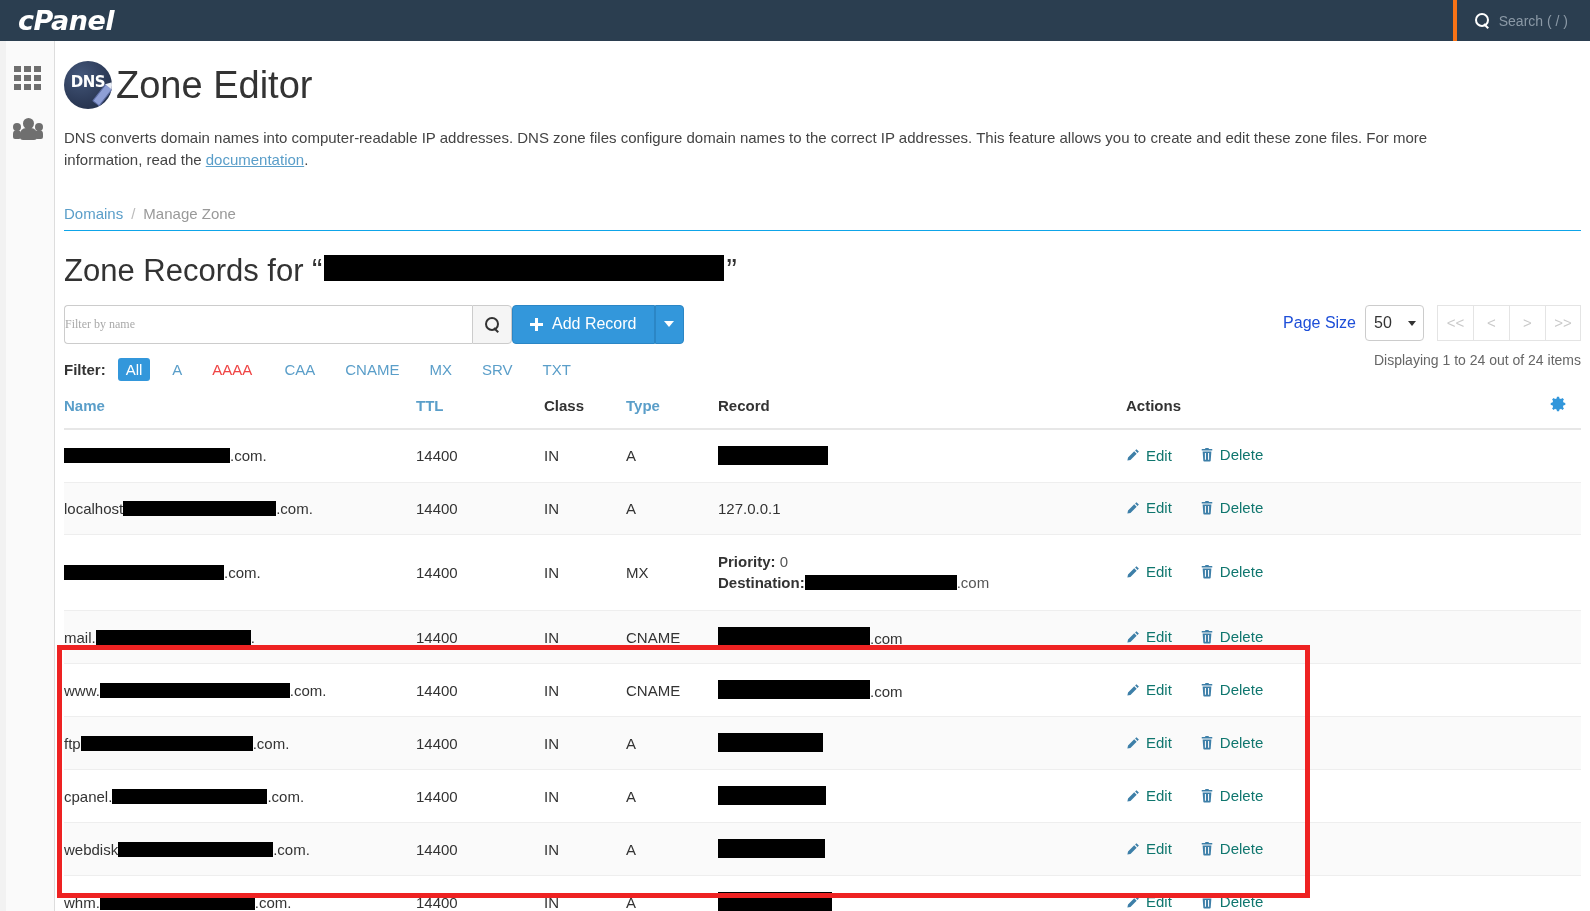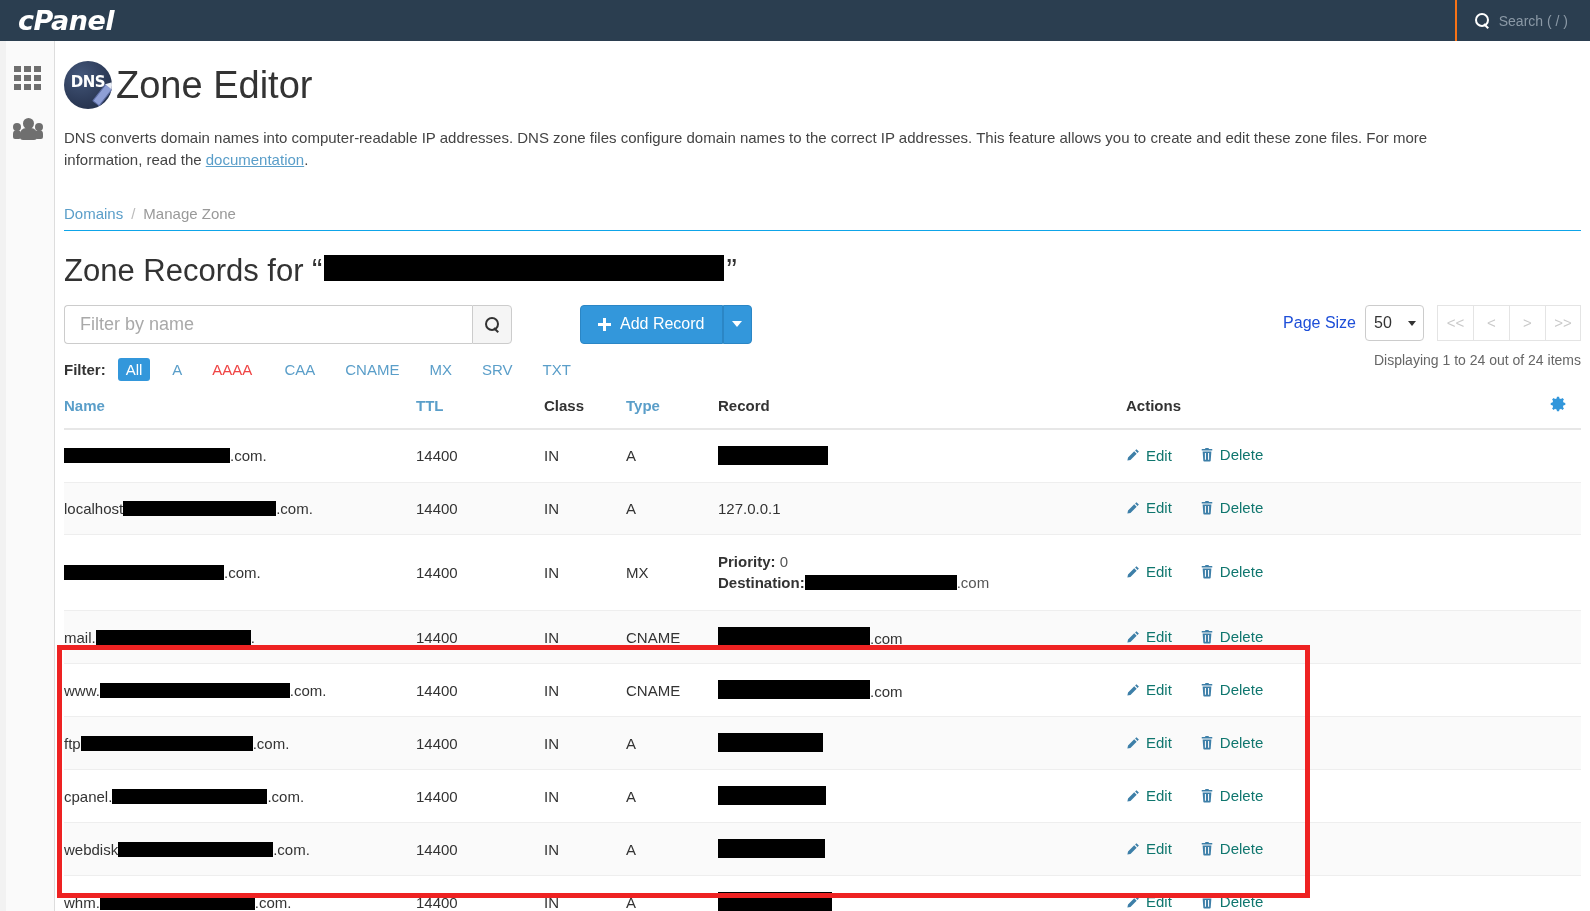--- a/index.html
+++ b/index.html
@@ -20,21 +20,21 @@
   #brand {
     margin-left: 18px;
     font-family: "DejaVu Sans", sans-serif;
     font-weight: bold; font-style: italic;
     font-size: 27px; color: #ffffff;
     letter-spacing: -0.5px;
   }
   #topbar-right {
     margin-left: auto; display: flex; align-items: center;
     height: 41px; padding: 0 22px 0 18px;
-    border-left: 2px solid #f97316;
+    border-left: 4px solid #f97316;
   }
   #search-glass {
     width: 15px; height: 15px; position: relative; margin-right: 9px;
   }
   #search-glass::before {
     content: ""; position: absolute; left: 0; top: 0;
     width: 10px; height: 10px; border: 2px solid #ffffff; border-radius: 50%;
   }
   #search-glass::after {
     content: ""; position: absolute; left: 9px; top: 10px;
@@ -129,43 +129,43 @@
   #toolbar {
     margin: 16px 9px 0 9px;
     display: flex; align-items: flex-start;
     position: relative; height: 40px;
   }
   #filter-group { display: flex; }
   #filter-input {
     width: 408px; height: 39px;
     border: 1px solid #cccccc; border-right: none;
     border-radius: 4px 0 0 4px;
-    padding: 0 15px; font-size: 18px; color: #555555;
-    font-family: Liberation Sans, sans-serif;
+    padding: 0 0; font-size: 12px; color: #555555;
+    font-family: Liberation Serif, serif;
     outline: none; background: #ffffff;
   }
   #filter-input::placeholder { color: #a9a9a9; }
   #filter-search-btn {
     width: 40px; height: 39px;
     border: 1px solid #cccccc; background: #f5f5f5;
     border-radius: 0 4px 4px 0;
     display: flex; align-items: center; justify-content: center;
     cursor: pointer;
   }
   .glass-dark { width: 15px; height: 15px; position: relative; }
   .glass-dark::before {
     content: ""; position: absolute; left: 0; top: 0;
     width: 10px; height: 10px; border: 2px solid #333333; border-radius: 50%;
   }
   .glass-dark::after {
     content: ""; position: absolute; left: 9px; top: 10px;
     width: 6px; height: 2px; background: #333333;
     transform: rotate(45deg); transform-origin: left center;
   }
-  #add-record-group { display: flex; margin-left: 68px; }
+  #add-record-group { display: flex; }
   #add-record-btn {
     height: 39px; background: #3397db; border: 1px solid #2b86c5;
     border-radius: 4px 0 0 4px; color: #ffffff;
     font-size: 16px; padding: 0 17px;
     display: flex; align-items: center; cursor: pointer;
     font-family: "Liberation Sans", sans-serif;
   }
   .plus-icon {
     width: 13px; height: 13px; position: relative; margin-right: 9px; flex: none;
   }

